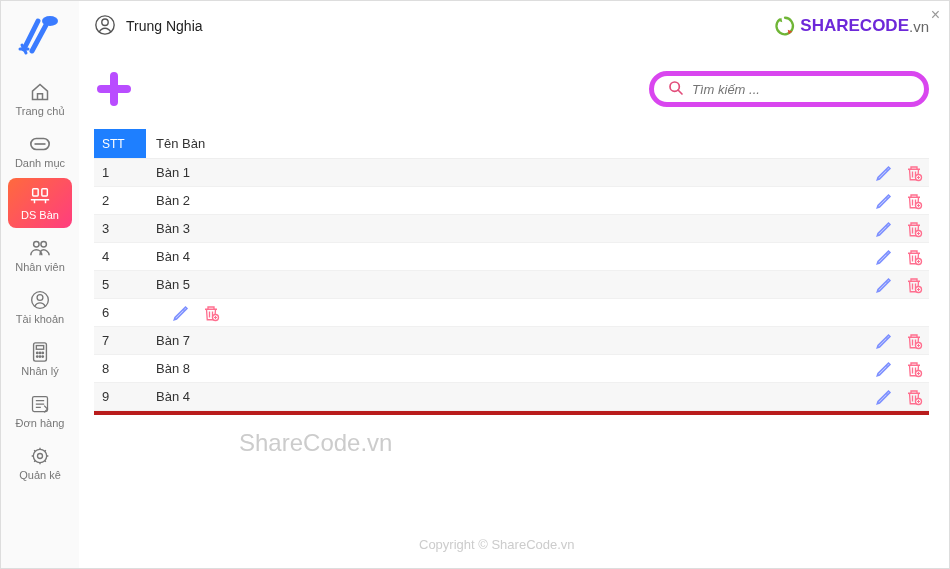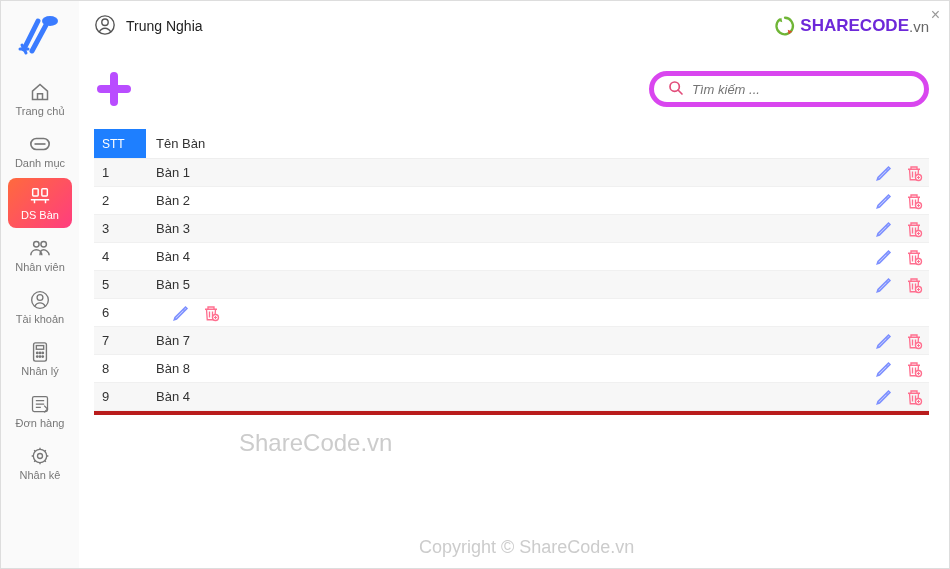--- a/index.html
+++ b/index.html
@@ -34,21 +34,21 @@
     .tbody { }
     .trow { display: flex; height: 28px; align-items: center; border-bottom: 1px solid #f0f0f0; }
     .trow:nth-child(odd) { background: #f7f7f7; }
     .trow:nth-child(even) { background: #fff; }
     .td-stt { width: 52px; padding-left: 8px; color: #333; }
     .td-name { flex: 1; padding-left: 10px; color: #333; }
     .td-actions { width: 80px; display: flex; gap: 12px; justify-content: flex-end; padding-right: 6px; }
     .action-icon { cursor: pointer; display: flex; align-items: center; }
     
     .watermark-1 { position: absolute; left: 160px; top: 428px; color: #ccc; font-size: 24px; font-weight: 500; pointer-events: none; }
-    .watermark-2 { position: absolute; left: 340px; top: 536px; color: #ccc; font-size: 18px; font-weight: 400; pointer-events: none; }
+    .watermark-2 { position: absolute; left: 340px; top: 536px; color: #ccc; font-size: 13px; font-weight: 400; pointer-events: none; }
     
     .close-x { position: absolute; top: 6px; right: 10px; color: #999; font-size: 16px; cursor: pointer; }
   </style>
 </head>
 <body>
 
 <div class="app">
   <span class="close-x">×</span>
   <div class="sidebar">
     <div class="logo">
@@ -134,21 +134,21 @@
           <span class="label">Đơn hàng</span>
         </div>
         <div class="sidebar-item">
           <span class="icon">
             <svg width="20" height="20" viewBox="0 0 24 24" fill="none" stroke="currentColor" stroke-width="1.6">
               <circle cx="12" cy="12" r="8"></circle>
               <circle cx="12" cy="12" r="3"></circle>
               <path d="M12 2 V4 M12 20 V22 M2 12 H4 M20 12 H22 M5 5 L6.5 6.5 M17.5 17.5 L19 19 M5 19 L6.5 17.5 M17.5 6.5 L19 5"></path>
             </svg>
           </span>
-          <span class="label">Nhân kê</span>
+          <span class="label">Quản kê</span>
         </div>
       </div>
   </div>
 
   <div class="main">
     <div class="topbar">
       <div class="user">
         <span class="icon">
           <svg width="22" height="22" viewBox="0 0 24 24" fill="none" stroke="#555" stroke-width="1.5">
             <circle cx="12" cy="12" r="10"></circle>

